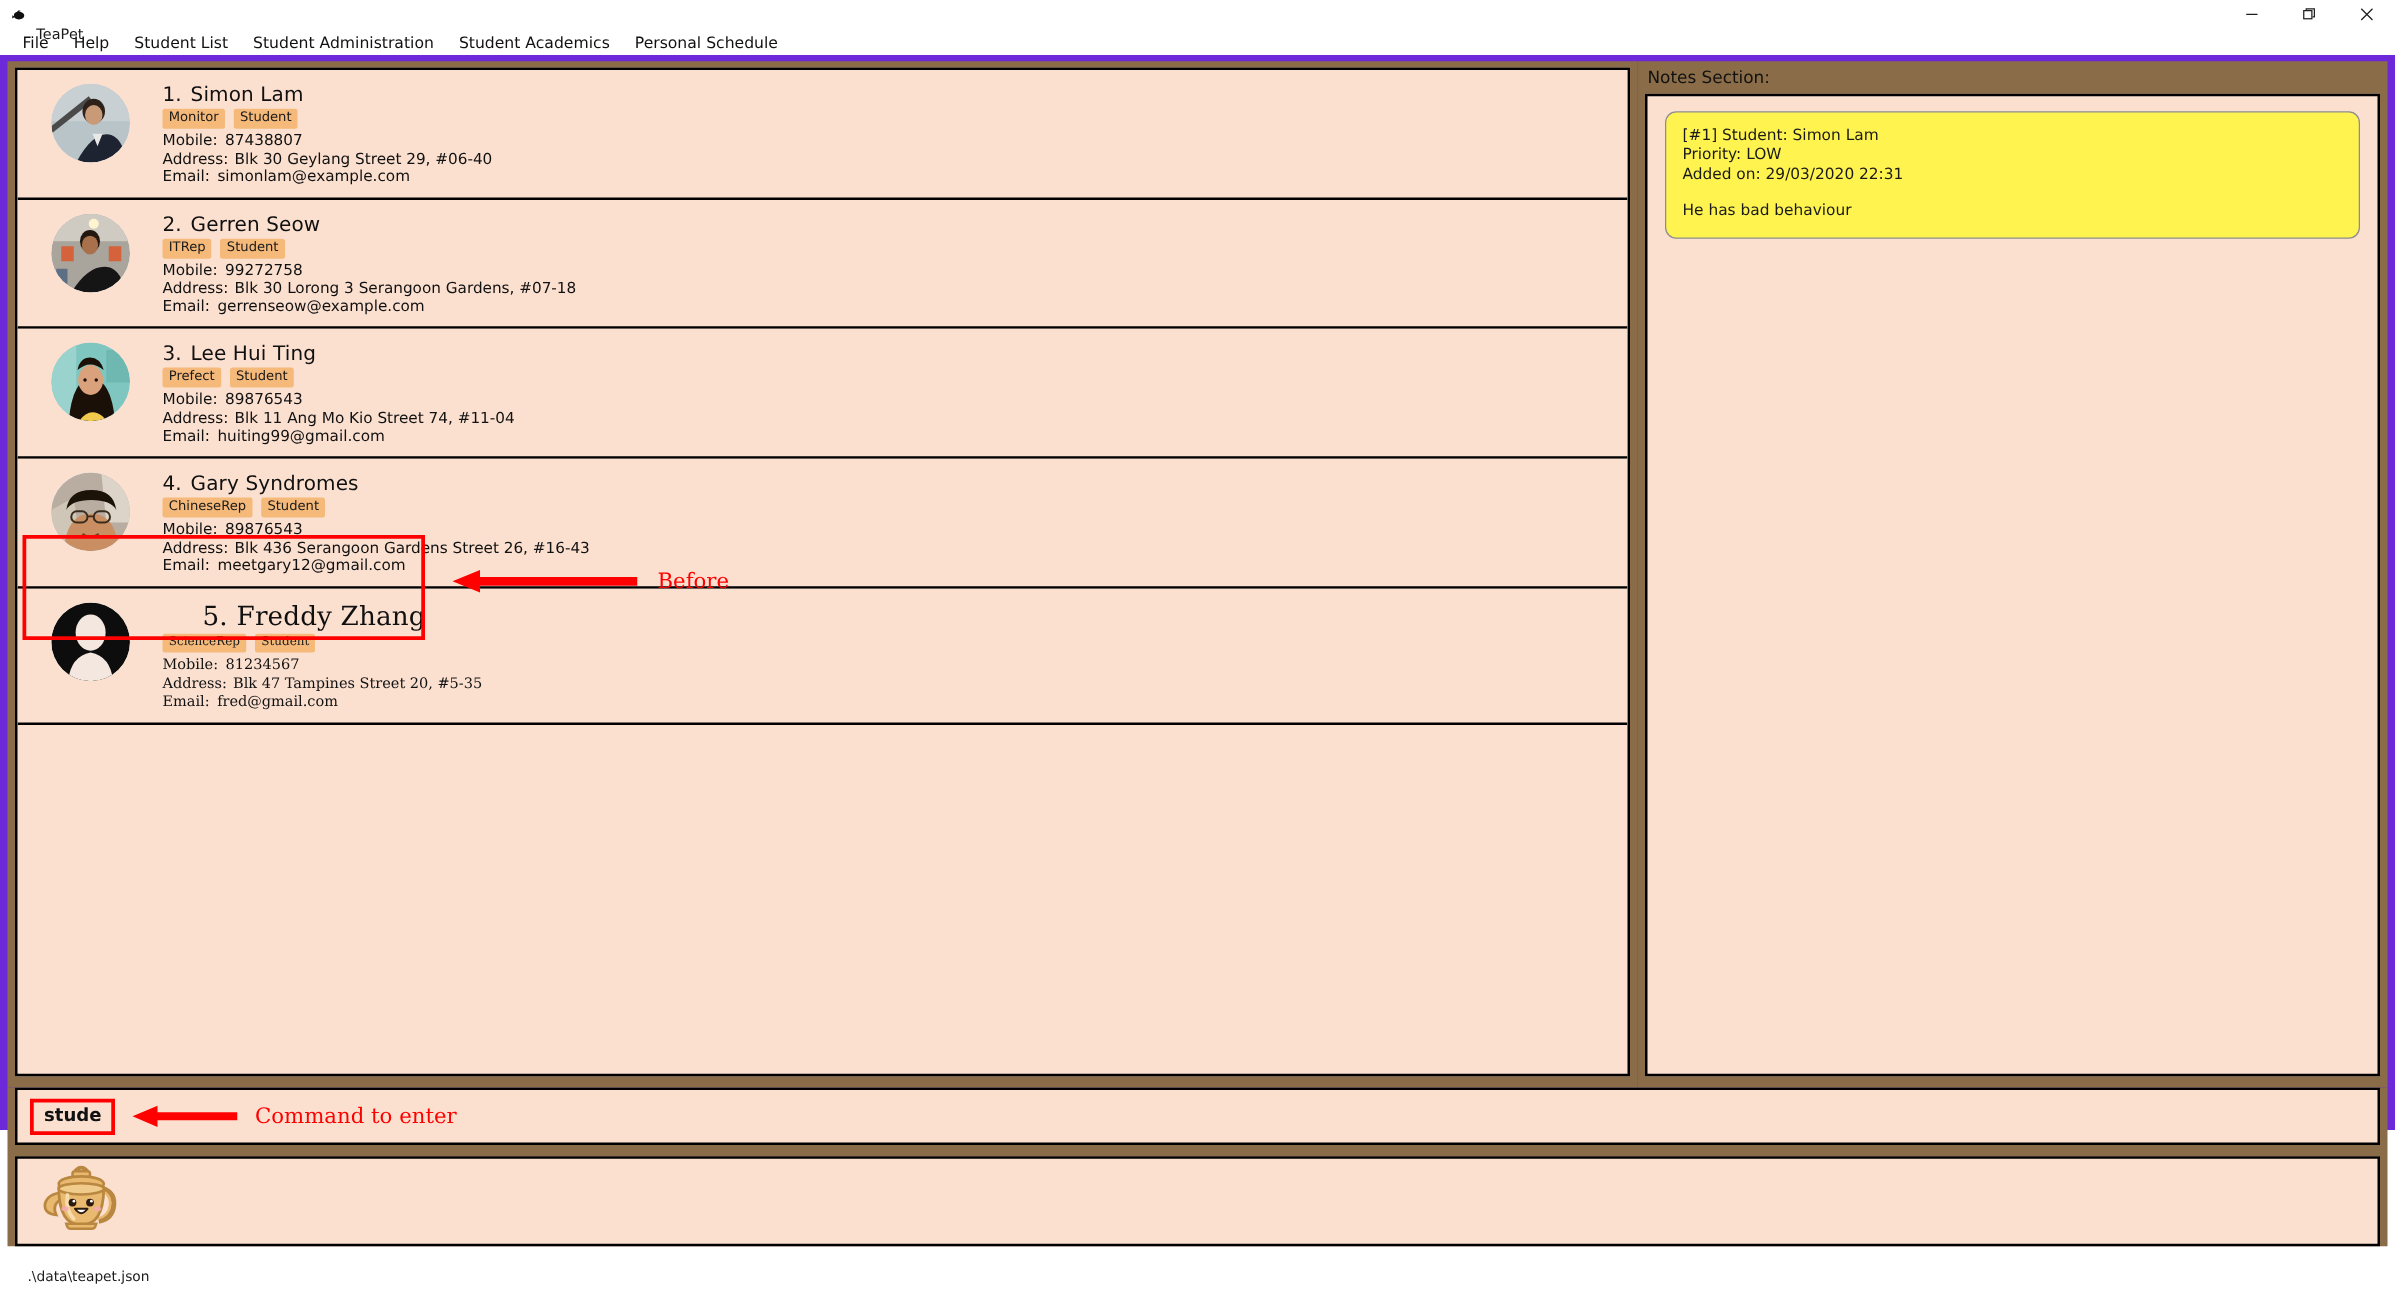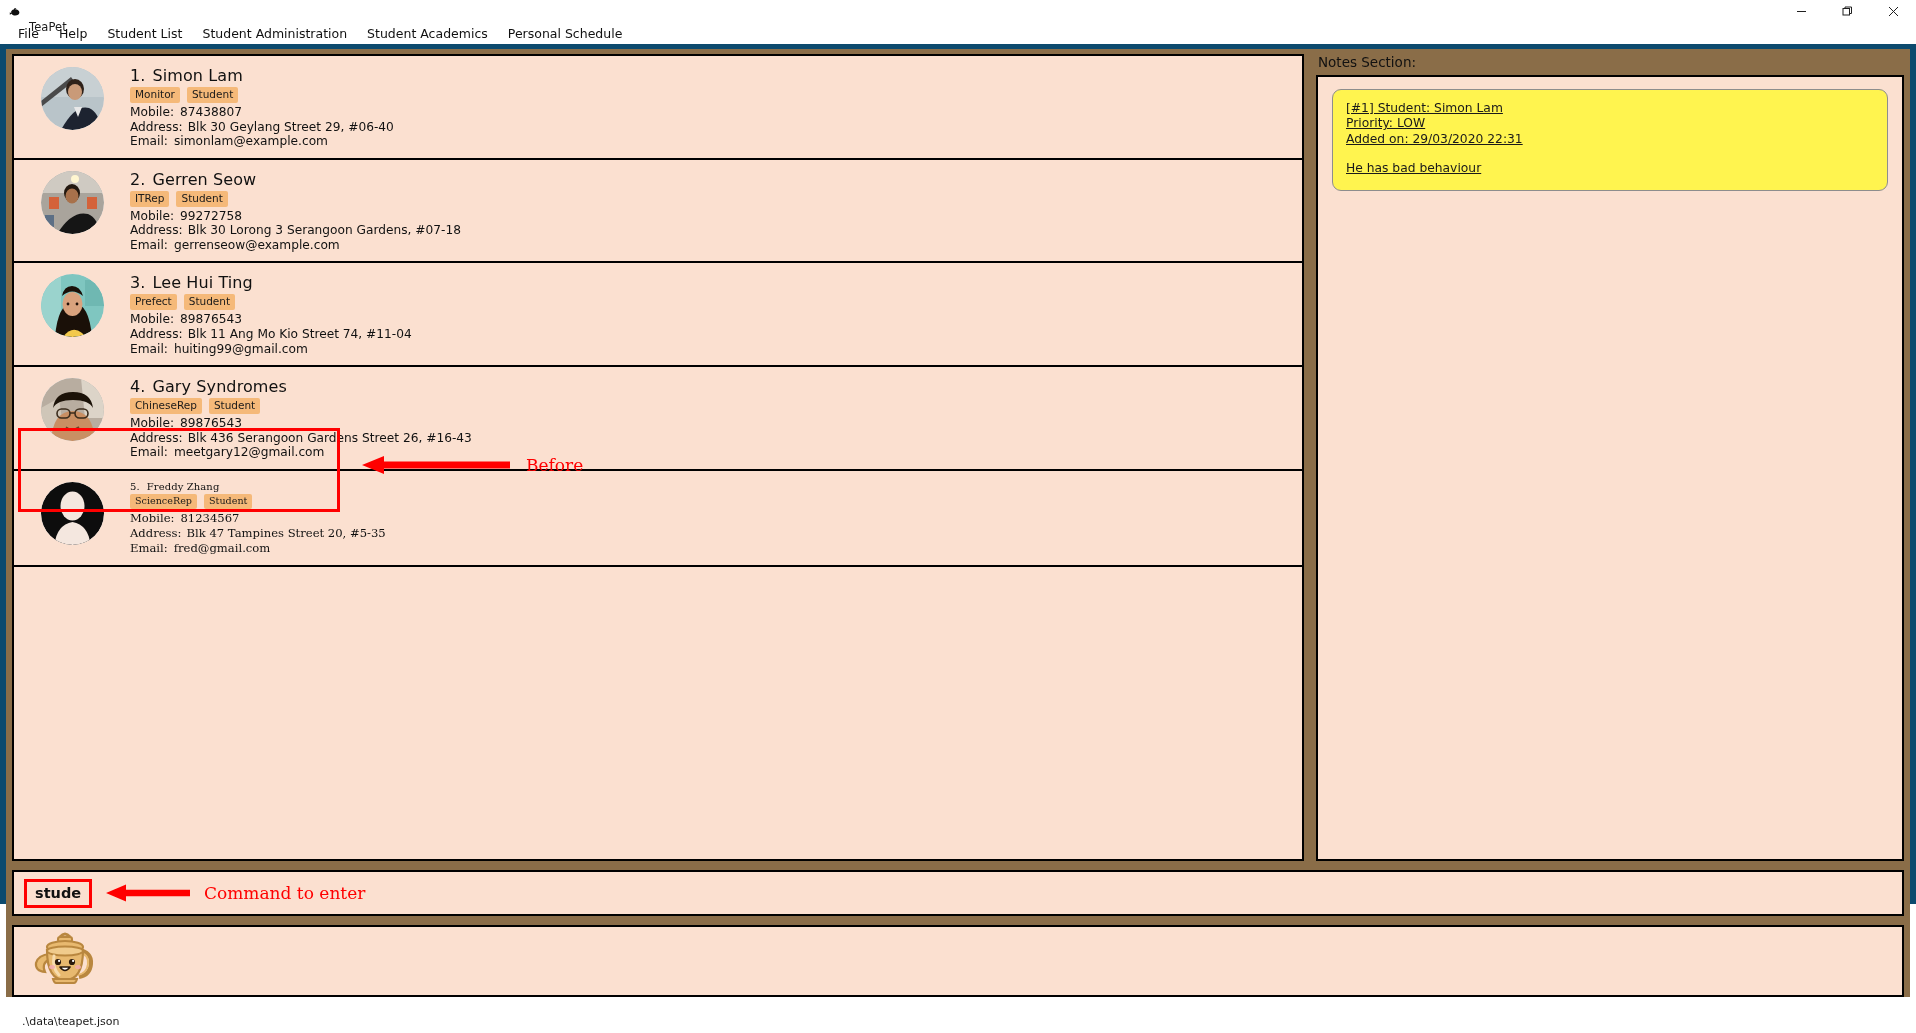--- a/index.html
+++ b/index.html
@@ -38,21 +38,21 @@
   .menu-item {
     font-size: 12.5px; color: #111; padding: 2px 10px;
     white-space: nowrap;
   }
 
   
   .app-frame {
     position: absolute;
     left: 0; top: 44px;
     width: 1916px; height: 860px;
-    background: #0c4a6e;
+    background: #6d28d9;
     padding: 5px 6px 0px 6px;
   }
 
   
   .main-split {
     display: flex;
     height: 821px;
     gap: 0px;
   }
 
@@ -118,21 +118,21 @@
   .field .lbl { min-width: 0; }
   .field .val { margin-left: 6px; }
   .field.addr .val { margin-left: 5px; }
 
   
   .student-row.serif .stu-name,
   .student-row.serif .field,
   .student-row.serif .tag {
     font-family: "DejaVu Serif", serif;
   }
-  .student-row.serif .stu-name { font-size: 10px; }
+  .student-row.serif .stu-name { font-size: 21px; margin-left: 32px; }
   .student-row.serif .field { font-size: 11.6px; line-height: 1.18; }
   .student-row.serif .tag { font-size: 9.6px; }
 
   
   .highlight-box {
     position: absolute;
     border: 3px solid #ff0000;
     pointer-events: none;
   }
 
@@ -165,21 +165,20 @@
     overflow: hidden;
   }
   .note-card {
     border: 1px solid #8d8d8d;
     border-radius: 9px;
     padding: 11px 13px 14px 13px;
     margin-bottom: 26px;
     color: #1a1a1a;
     font-size: 12.3px;
     line-height: 1.17;
-    text-decoration: underline;
   }
   .note-card .nline { margin-bottom: 1px; }
   .note-card .nbody { margin-top: 15px; }
 
   
   .cmd-wrap { padding: 0 6px 0 6px; background: #8a6d48; }
   .cmd-panel {
     height: 46px;
     background: #fbe0d0;
     border: 2px solid #000;

